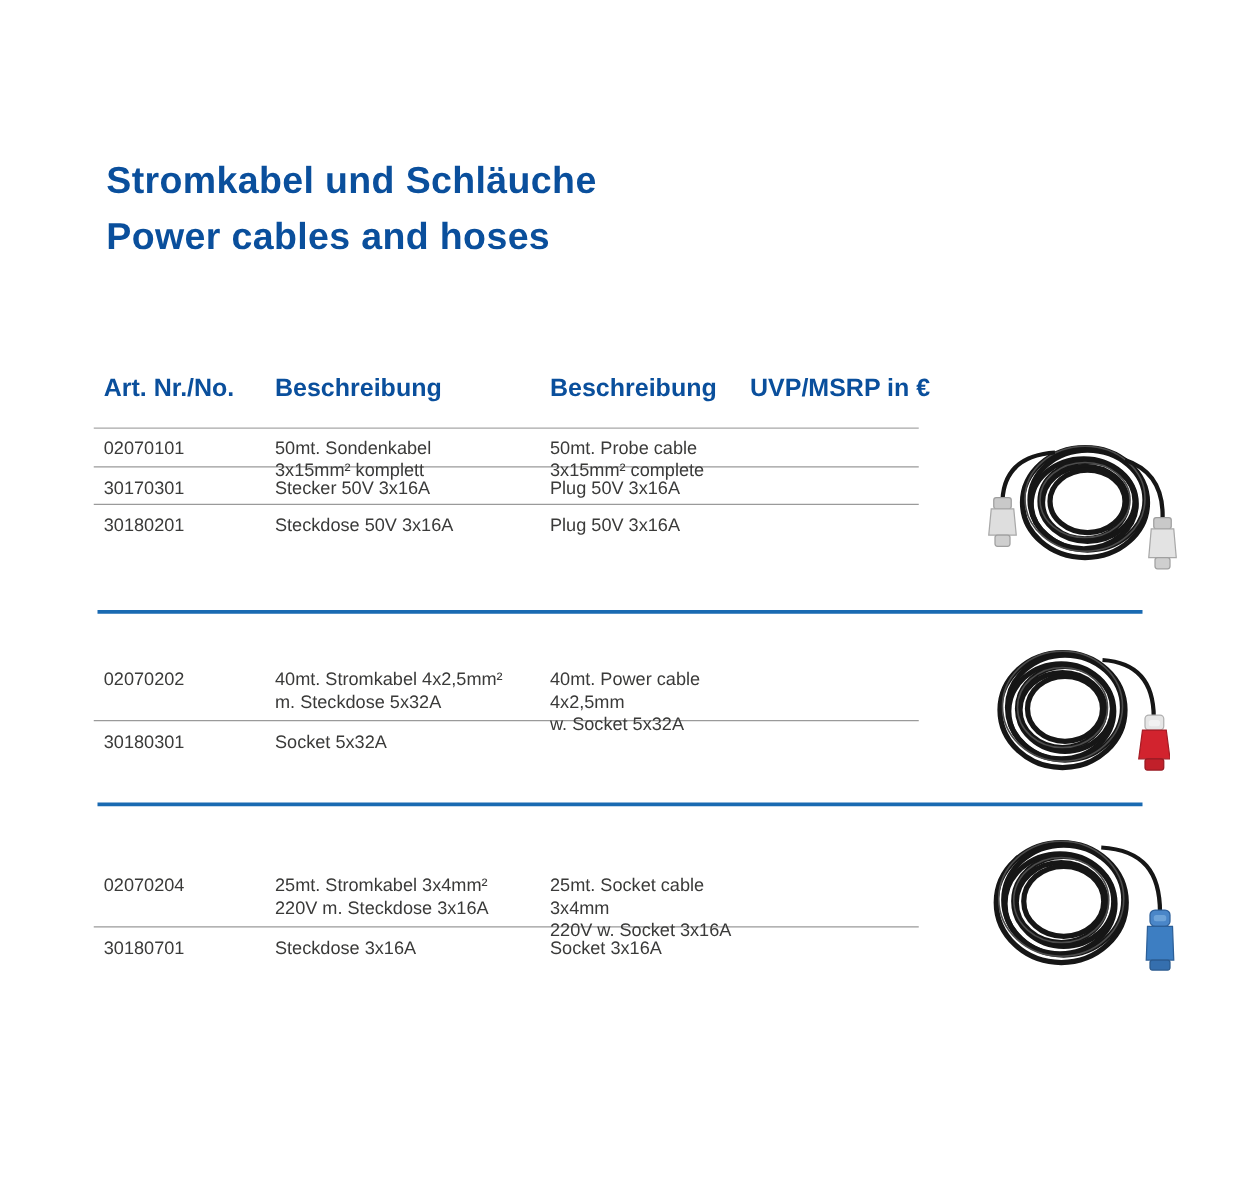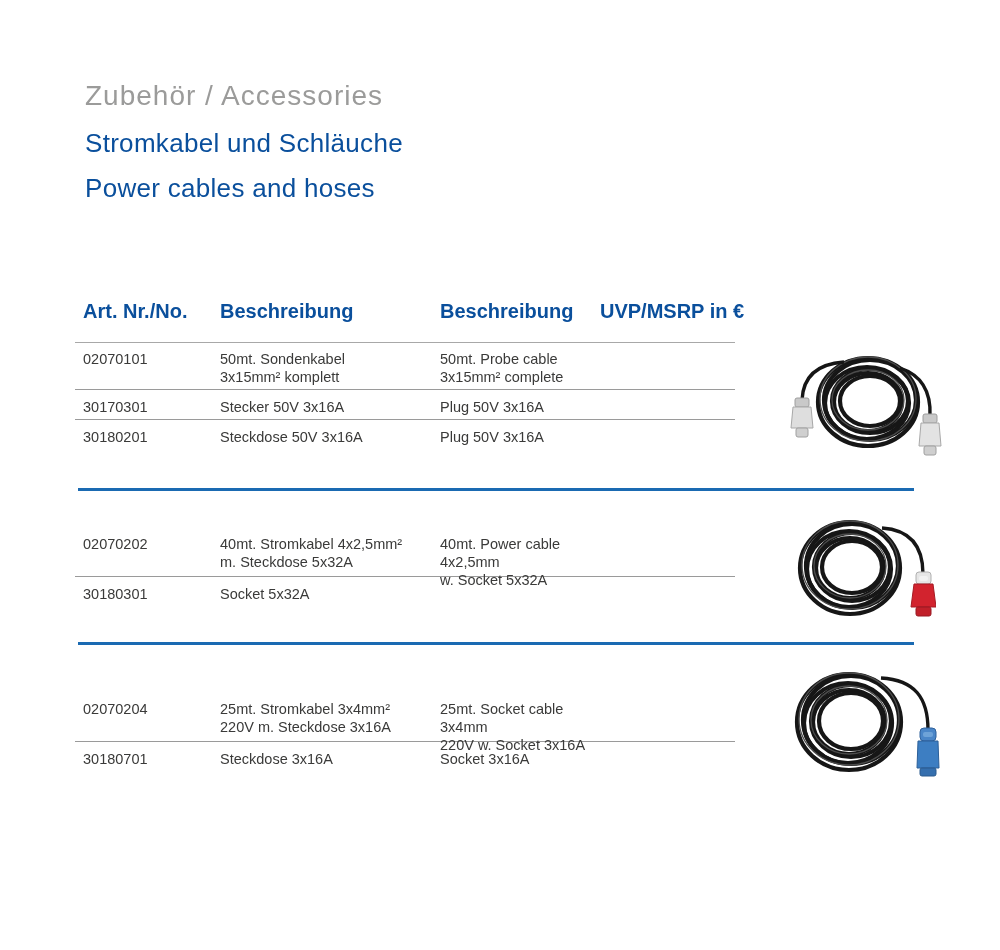--- a/index.html
+++ b/index.html
@@ -10,21 +10,21 @@
     font-family:"Liberation Sans","DejaVu Sans",sans-serif;
     overflow:hidden;
   }
   
   .eyebrow{
     position:absolute;left:85px;top:80px;
     font-size:28px;font-weight:400;color:#9b9b9a;letter-spacing:1px;
   }
   .title{
     position:absolute;left:85px;
-    font-size:26px;font-weight:400;color:#0a4f9c;letter-spacing:0.3px;
+    font-size:30px;font-weight:700;color:#0a4f9c;letter-spacing:0.3px;
   }
   .title.de{top:128px;}
   .title.en{top:173px;}
   
   .thead{
     position:absolute;left:75px;top:300px;width:680px;
     display:grid;grid-template-columns:137px 220px 160px 1fr;
     padding-left:8px;box-sizing:border-box;
     font-size:20px;font-weight:700;color:#0a4f9c;
   }
@@ -38,41 +38,40 @@
   .sec3{top:692px;}
   .row{
     display:grid;grid-template-columns:137px 220px 160px 1fr;
     padding-left:8px;box-sizing:border-box;
     align-content:start;
   }
   .row .cell{white-space:pre-line;line-height:18px;}
   .row.two{padding-top:7px;height:47px;border-bottom:1px solid #9a9a9a;}
   .row.one{height:30px;padding-top:8px;}
   .row.one.lined{border-bottom:1px solid #9a9a9a;}
-  .sec1 .row.two{border-top:1px solid #a8a8a8;height:48px;}
+  .sec1 .row.two{border-top:1px solid #a8a8a8;height:32px;}
   .sec2 .row.two,.sec3 .row.two{height:50px;padding-top:8px;}
   
   .divider{
     position:absolute;left:78px;width:836px;height:3px;
     background:#1a6ab2;
   }
   .div1{top:488px;}
   .div2{top:642px;}
   
   .product-img{position:absolute;}
   .img1{left:788px;top:336px;}
   .img2{left:786px;top:506px;}
   .img3{left:783px;top:654px;}
 </style>
 </head>
 <body>
 
 <div class="page">
 
-  <div class="eyebrow">Zubehör / Accessories</div>
   <div class="title de">Stromkabel und Schläuche</div>
   <div class="title en">Power cables and hoses</div>
 
   <div class="thead">
     <div>Art. Nr./No.</div>
     <div>Beschreibung</div>
     <div>Beschreibung</div>
     <div>UVP/MSRP in €</div>
   </div>
 

